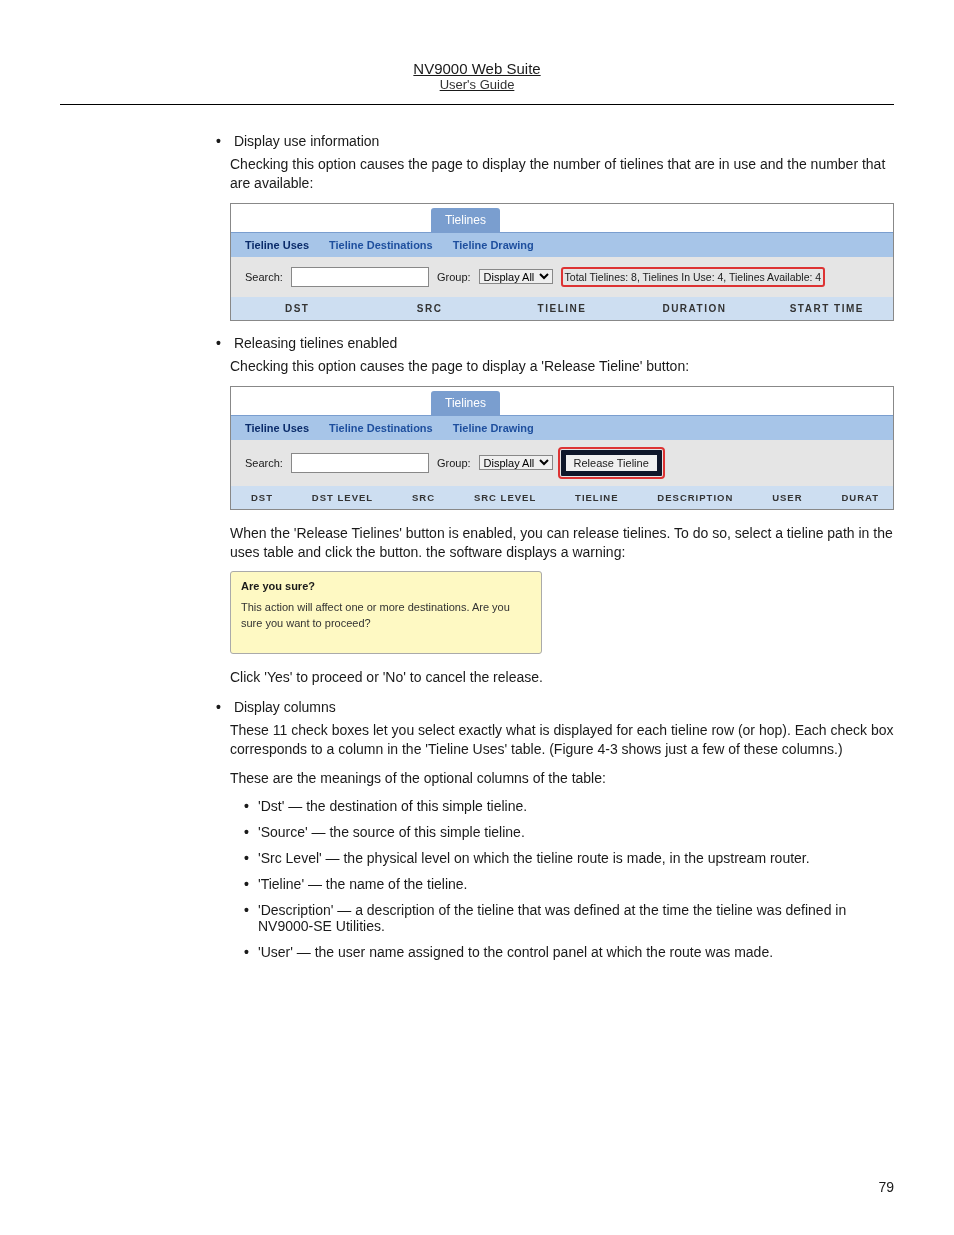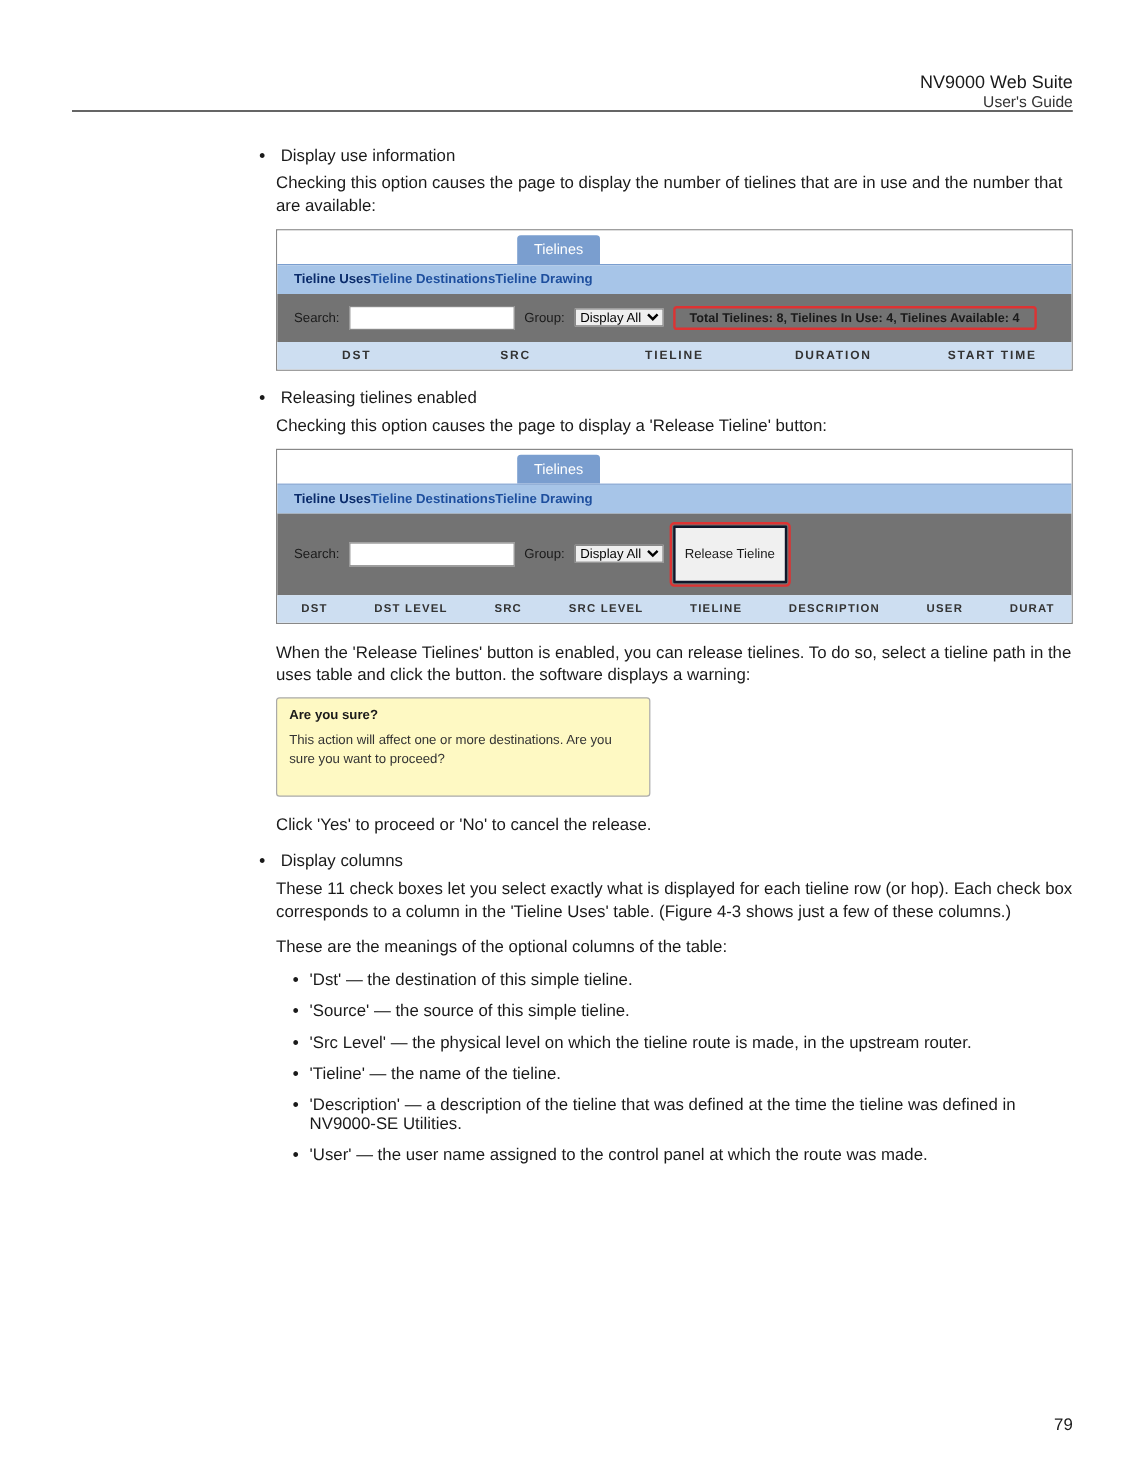--- a/index.html
+++ b/index.html
@@ -14,24 +14,25 @@
     position: relative;
     box-sizing: border-box;
   }
   .page {
     padding: 60px 60px 40px 60px;
     box-sizing: border-box;
     height: 100%;
     position: relative;
   }
   .header {
-    text-align: right;
+    text-align: center;
     border-bottom: 1px solid #000;
-    padding-bottom: 0;
+    padding-bottom: 12px;
     margin-bottom: 28px;
+    text-decoration: underline;
   }
   .header .product { font-size: 15px; }
   .header .guide { font-size: 13px; color: #333; }
   .content { margin-left: 170px; margin-right: 0; }
   ul.outer { list-style: none; padding-left: 0; margin: 0; }
   ul.outer > li { margin-bottom: 12px; }
   ul.outer > li::before {
     content: "•";
     display: inline-block;
     width: 14px;
@@ -72,28 +73,29 @@
     top: 4px;
     background: #7a9ecf;
     color: #fff;
     padding: 5px 14px;
     border-radius: 3px 3px 0 0;
     font-size: 12px;
   }
   .fig .subtabs {
     background: #a7c5e8;
     display: flex;
+    gap: 20px;
     padding: 6px 14px;
     color: #1e4f9e;
     font-weight: bold;
     font-size: 11px;
   }
   .fig .subtabs .sub.active { color: #0a2b6a; }
   .fig .controls {
-    background: #737373;
+    background: #e5e5e5;
     padding: 10px 14px;
     display: flex;
     align-items: center;
     gap: 8px;
     flex-wrap: nowrap;
   }
   .fig .controls label { font-size: 11px; }
   .fig .controls input[type=text] {
     border: 1px solid #888;
     height: 16px;
@@ -102,30 +104,30 @@
     padding: 1px 3px;
   }
   .fig .controls select {
     border: 1px solid #888;
     font-size: 11px;
     height: 15px;
   }
   .fig .info-box {
     border: 2px solid #d33;
     border-radius: 3px;
-    padding: 2px 12px;
+    padding: 2px 2px;
     font-size: 10.5px;
-    font-weight: bold;
+    font-weight: normal;
     white-space: nowrap;
     text-align: right;
   }
   .fig .release-btn {
-    border: 2px solid #0f172a;
+    border: 5px solid #0f172a;
     background: #f0f0f0;
-    padding: 16px 8px;
+    padding: 2px 8px;
     font-size: 11px;
     outline: 2px solid #d33;
     outline-offset: 1px;
     border-radius: 1px;
   }
   .fig .cols {
     background: #cddef1;
     display: flex;
     padding: 6px 0;
   }

